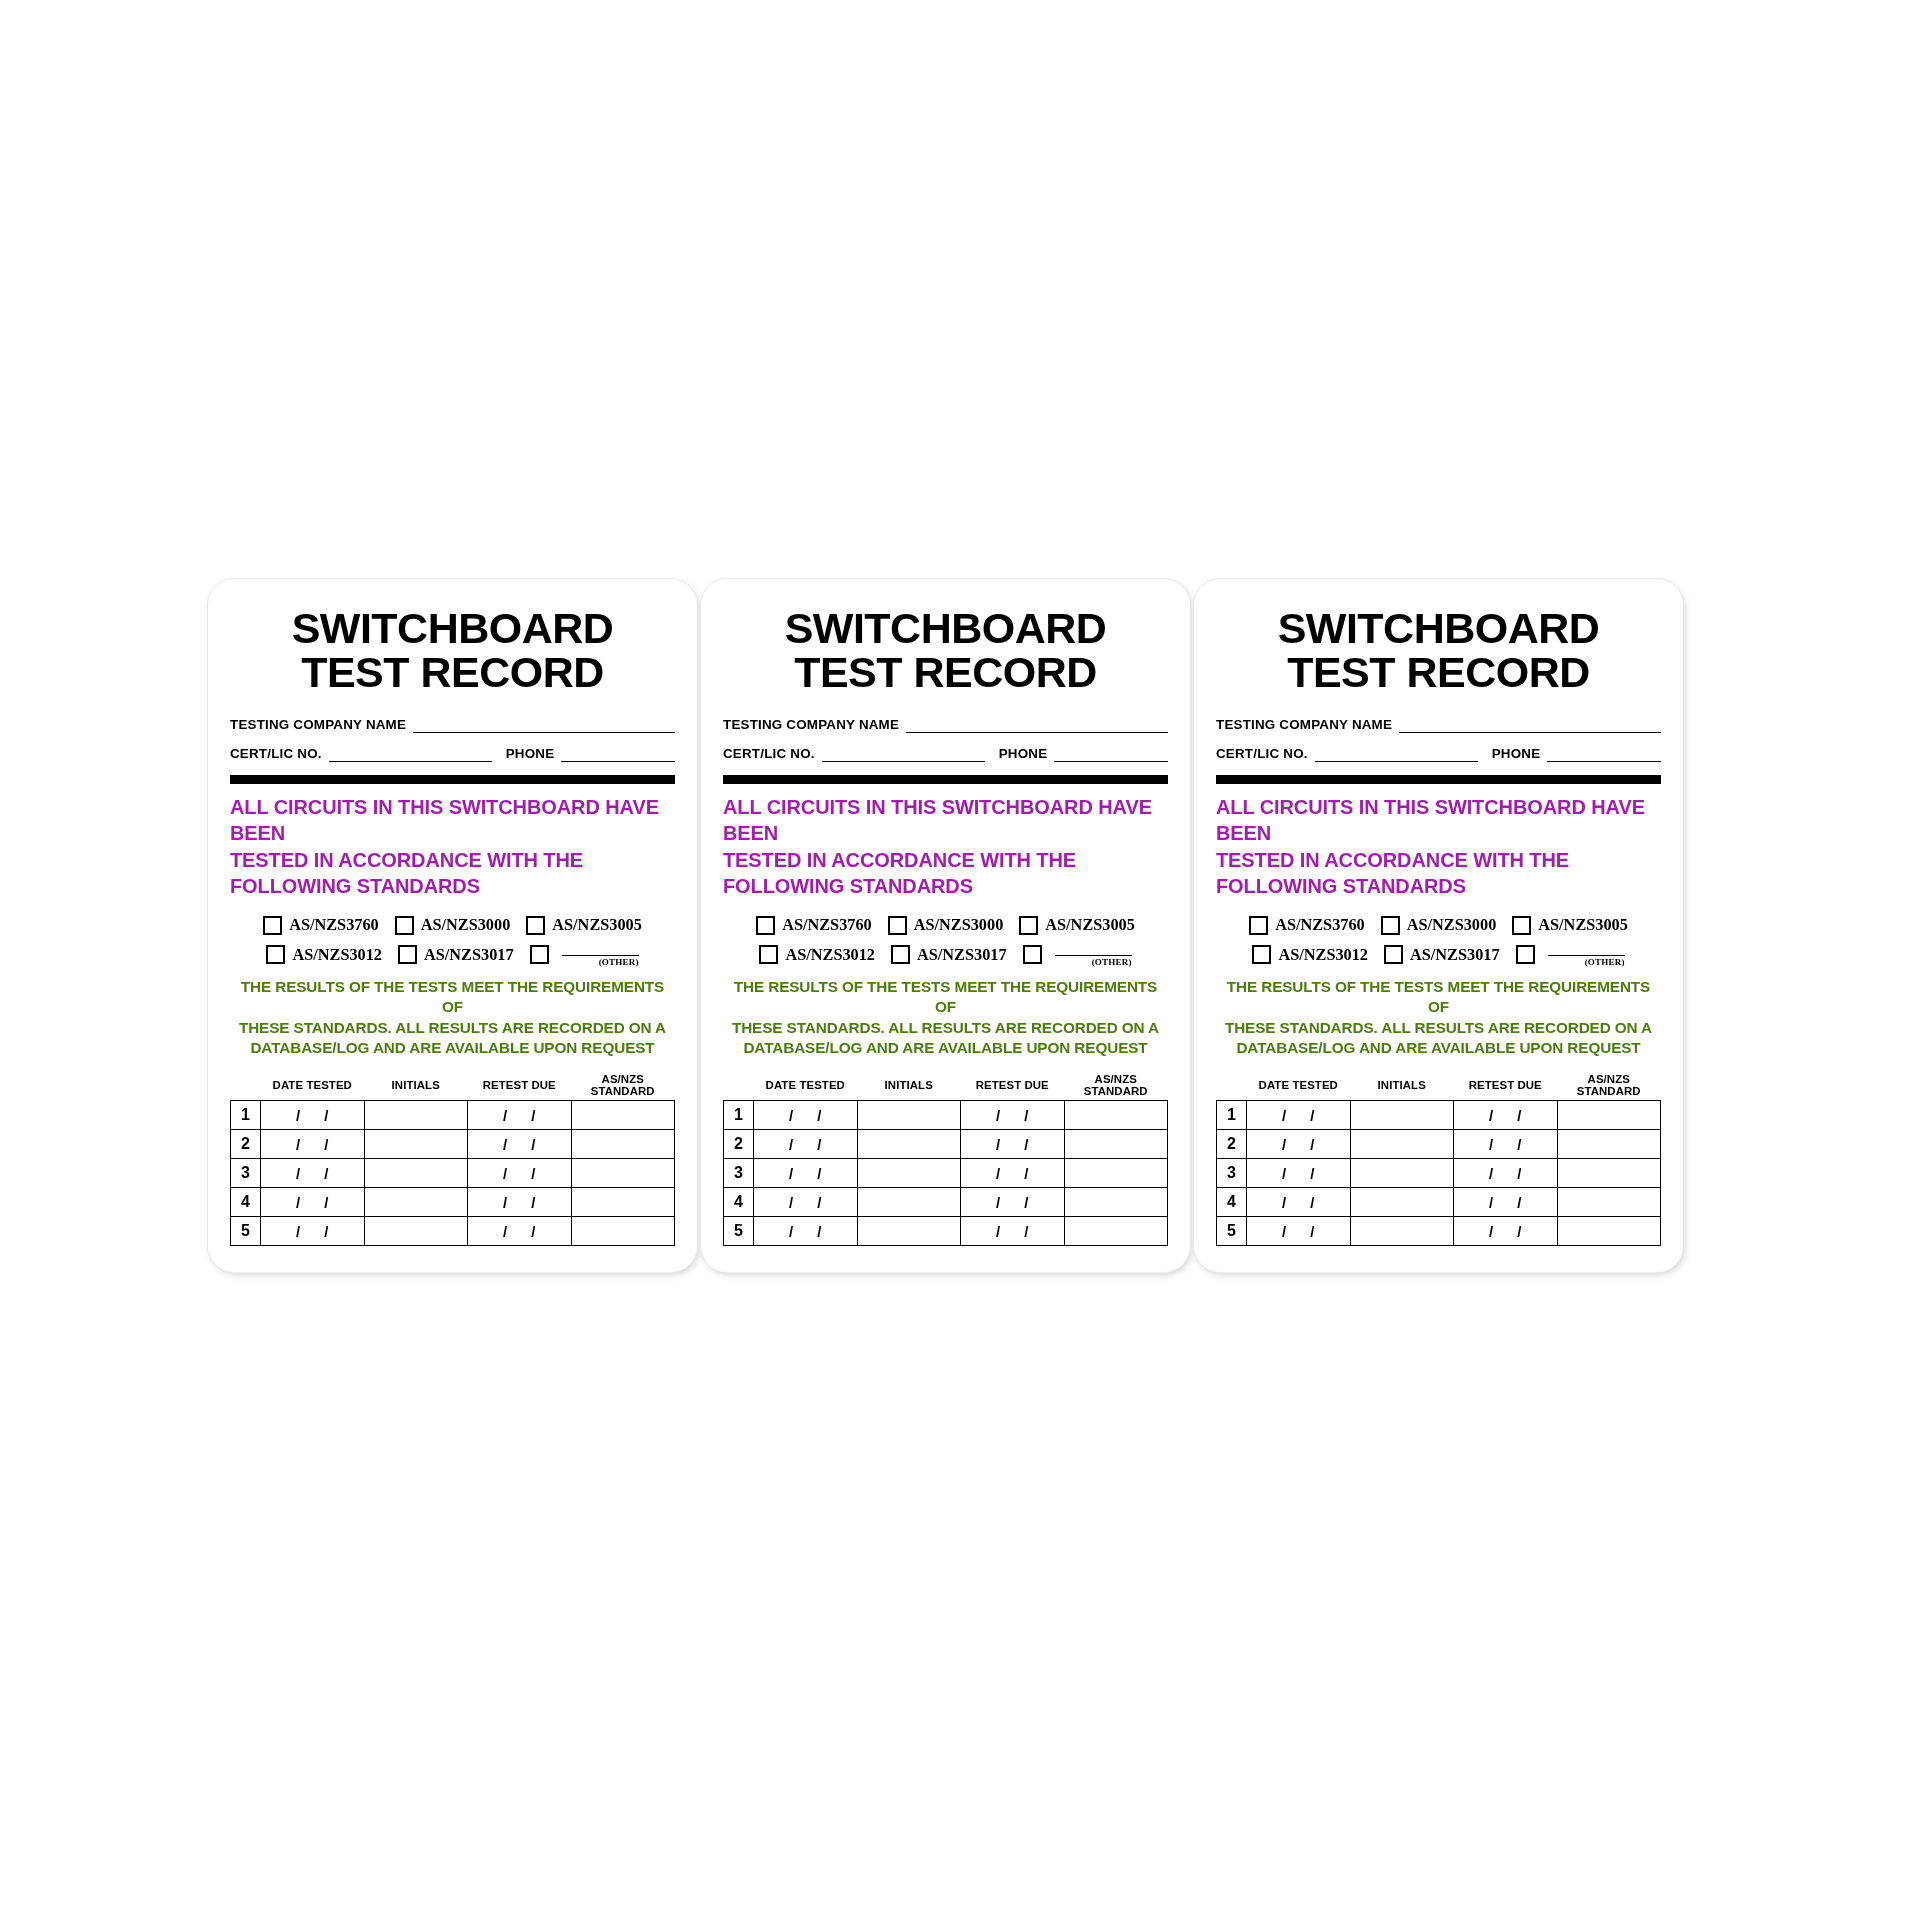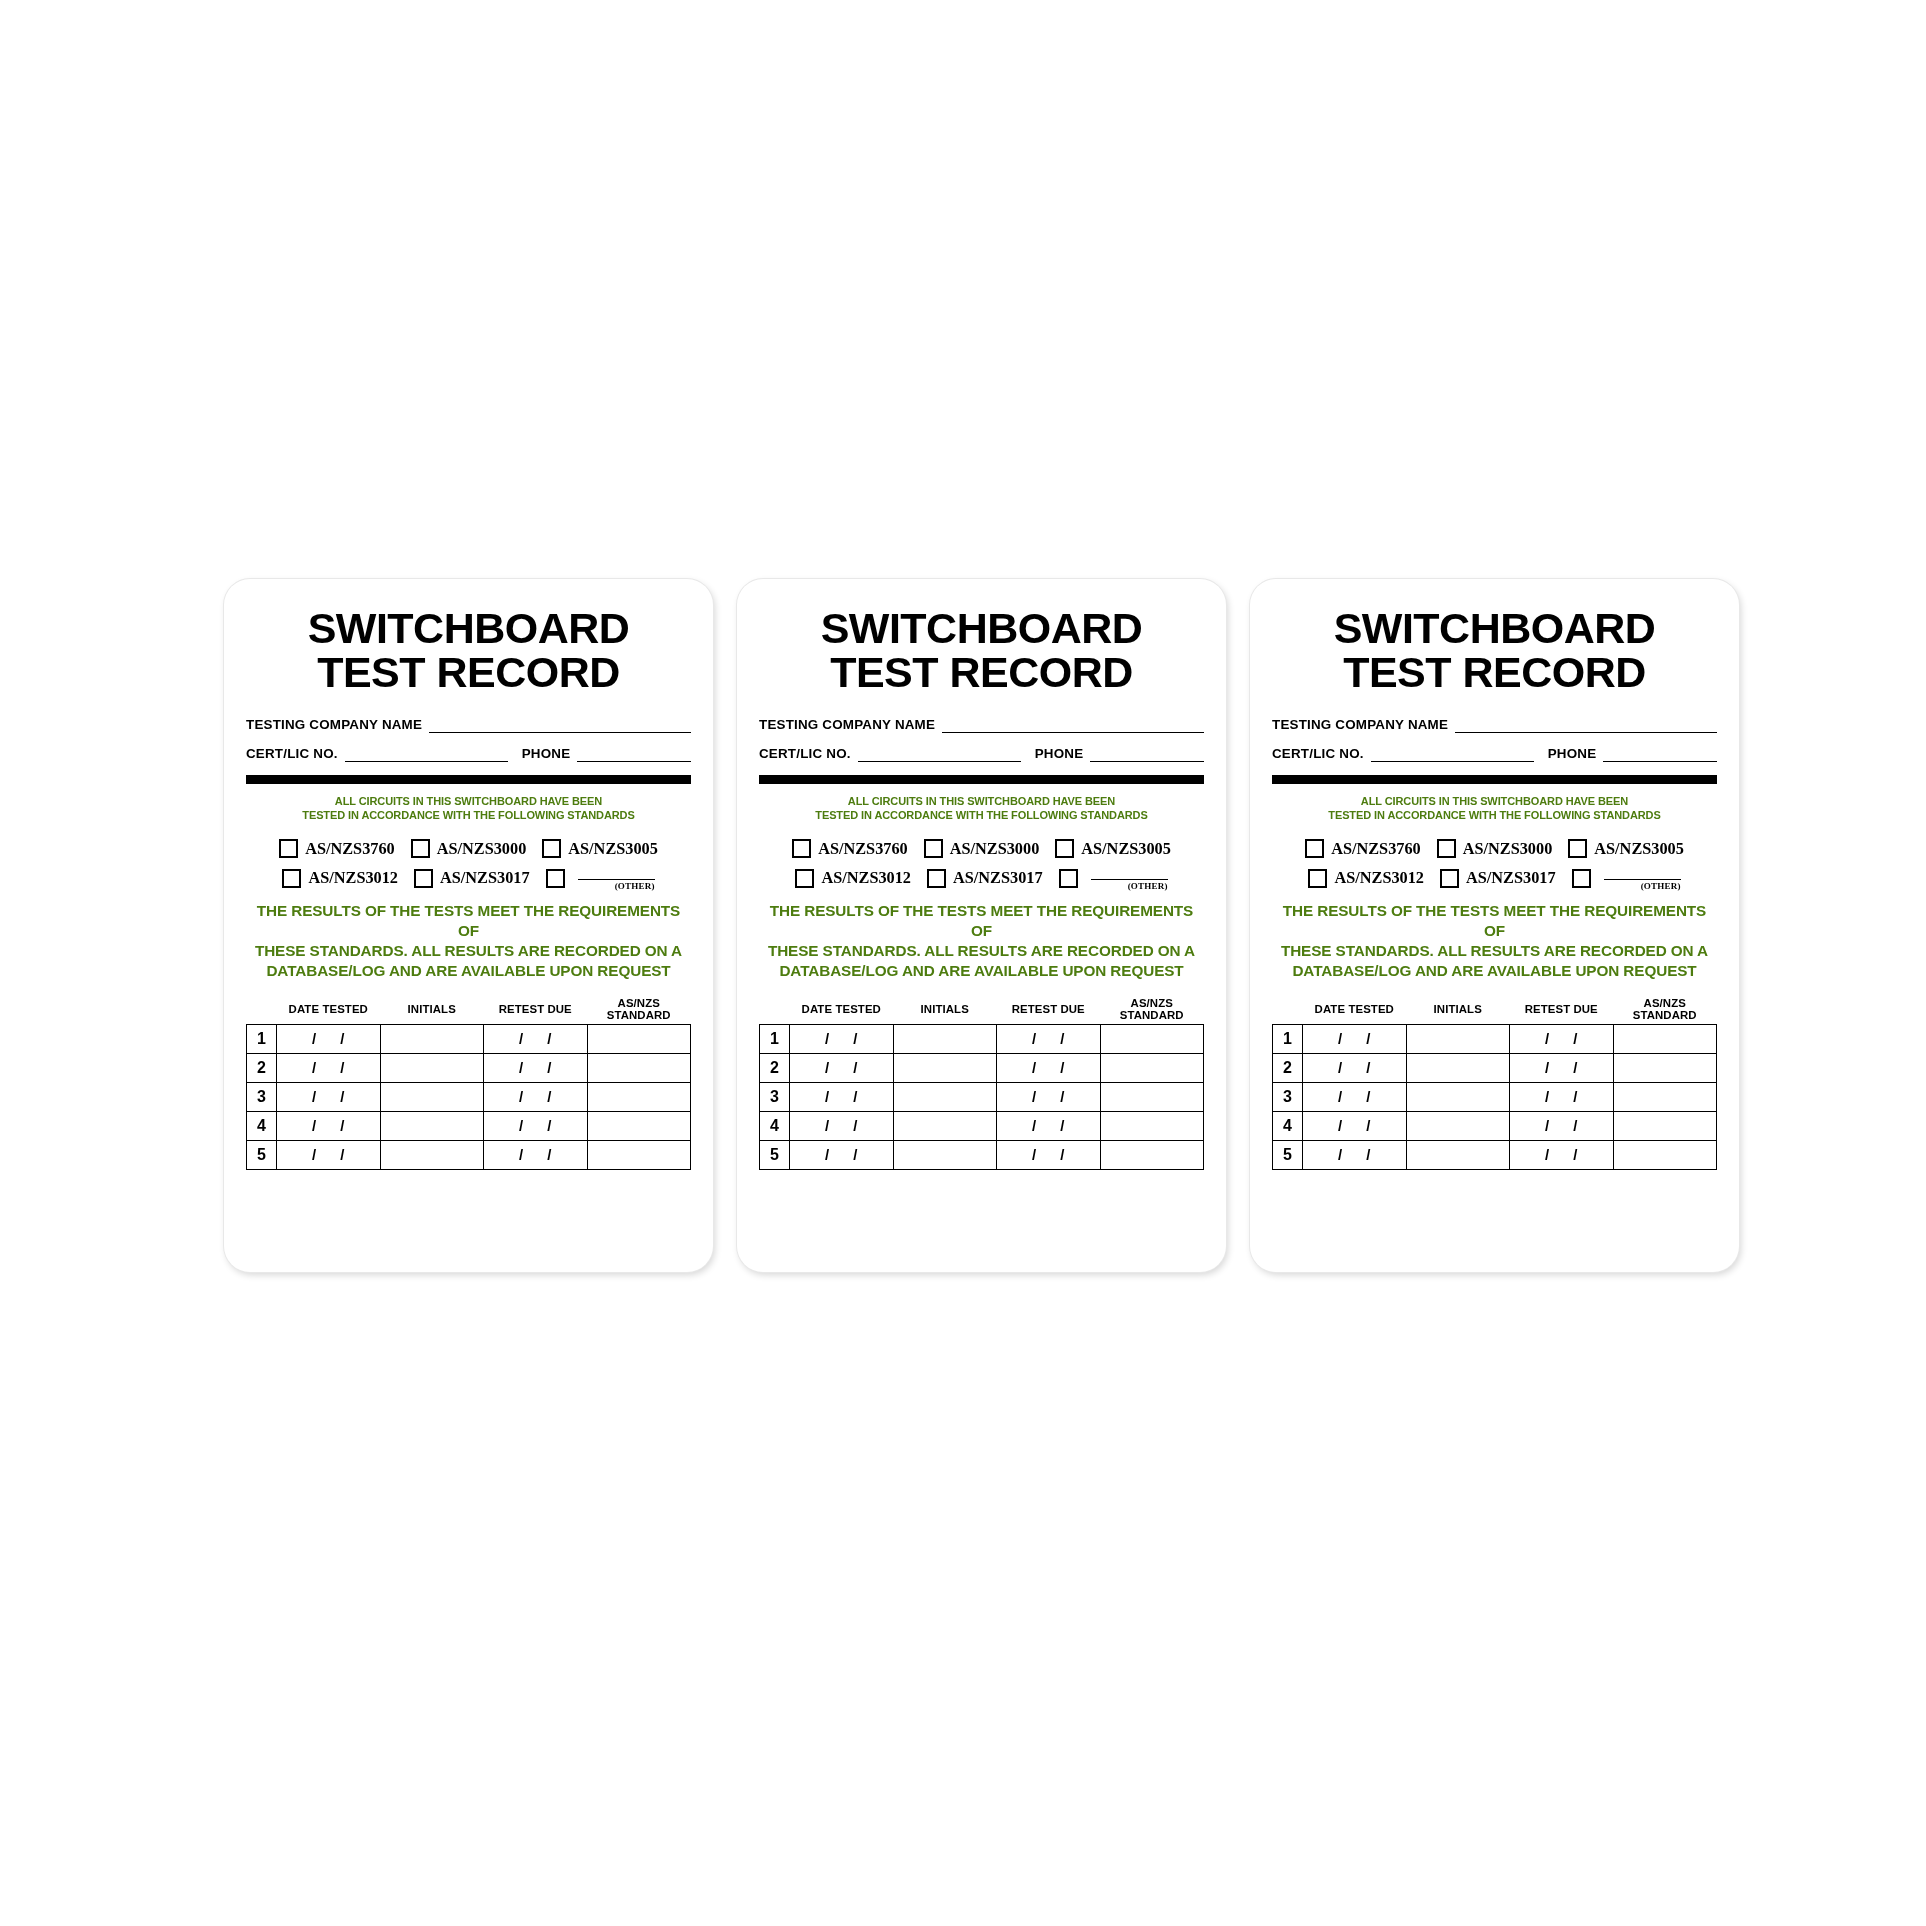--- a/index.html
+++ b/index.html
@@ -9,26 +9,26 @@
     width: 1927px;
     height: 1927px;
     overflow: hidden;
   }
   body {
     font-family: "Liberation Sans", sans-serif;
     -webkit-font-smoothing: antialiased;
   }
   #sheet {
     position: absolute;
-    left: 224px;
+    left: 208px;
     top: 579px;
     width: 1515px;
     height: 693px;
     display: flex;
-    gap: 24px;
+    gap: 4px;
     align-items: stretch;
   }
   .label-card {
     position: relative;
     width: 489px;
     background: #ffffff;
     border-radius: 26px;
     box-shadow: 0 0 0 1px #e8e8e8, 2px 3px 7px rgba(0,0,0,0.16);
     box-sizing: border-box;
     padding: 18px 22px 16px 22px;
@@ -67,26 +67,25 @@
   .rule.short { flex: 0 0 163px; }
   .gap { width: 14px; }
 
   .bar {
     height: 9px;
     background: #000;
     margin-top: 13px;
   }
 
   .statement {
-    text-align: center;
-    font-weight: bold;
-    font-size: 11px;
+    font-weight: bold;
+    font-size: 20px;
     line-height: 1.32;
     margin-top: 10px;
-    color: #4d7c0f;
+    color: #a21caf;
     letter-spacing: -0.1px;
   }
 
   .checkgrid {
     margin-top: 9px;
   }
   .checkrow {
     display: flex;
     align-items: center;
     justify-content: center;

